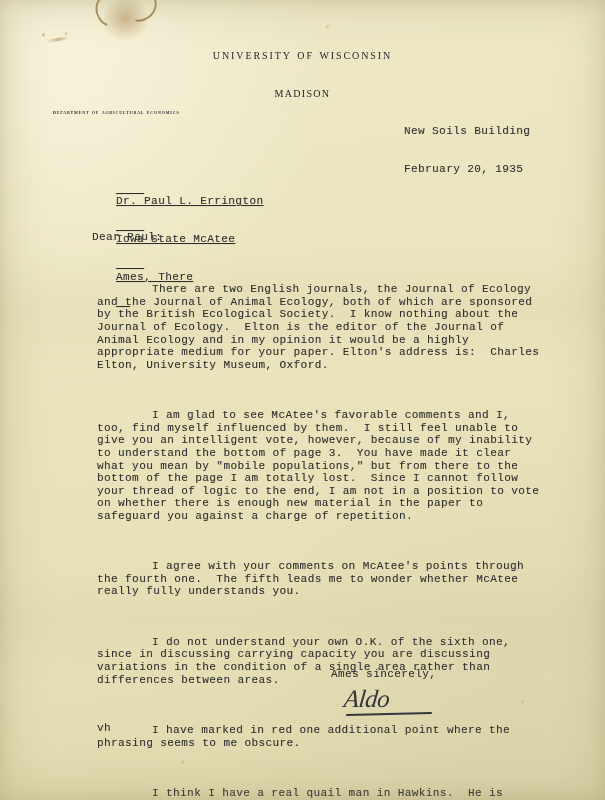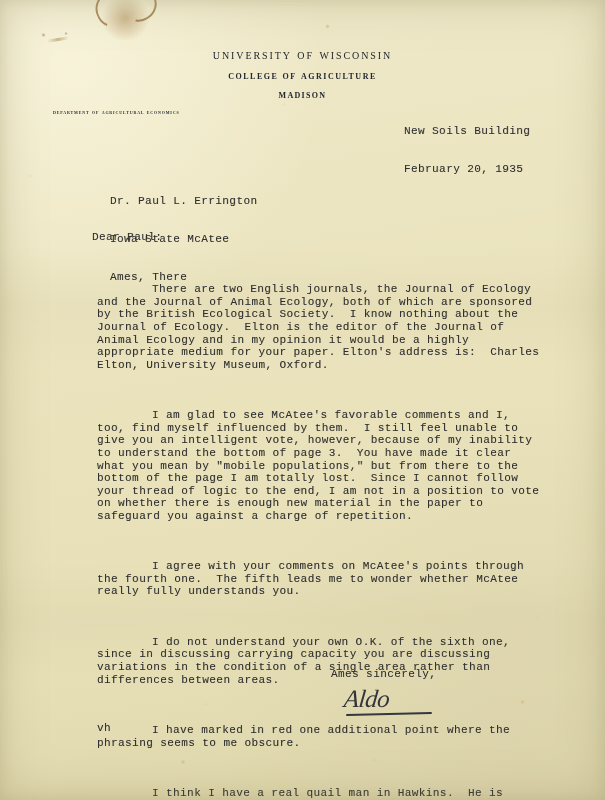--- a/index.html
+++ b/index.html
@@ -111,26 +111,26 @@
   }
   .lh-line2 {
     margin-top: 6px;
     font-size: 11.2px;
     letter-spacing: 1.5px;
     font-variant: small-caps;
     text-transform: lowercase;
     font-weight: 700;
   }
   .lh-line3 {
-    margin-top: 6px;
-    font-size: 12px;
+    margin-top: 22px;
+    font-size: 14px;
     letter-spacing: 1.3px;
     font-variant: small-caps;
     text-transform: lowercase;
-    font-weight: 700;
+    font-weight: 400;
   }
 
   .dept {
     position: absolute;
     left: 53px;
     top: 108px;
     font-family: "Liberation Serif", "DejaVu Serif", serif;
     font-size: 6.4px;
     font-weight: 700;
     letter-spacing: .85px;
@@ -151,22 +151,23 @@
   }
 
   .datebox {
     position: absolute;
     left: 404px;
     top: 100px;
   }
 
   .address {
     position: absolute;
-    left: 110px;
+    left: 116px;
     top: 170px;
+    text-decoration: underline;
   }
   .salutation {
     position: absolute;
     left: 92px;
     top: 231px;
   }
 
   .body {
     position: absolute;
     left: 97px;
@@ -229,21 +230,20 @@
   <div class="fox fox-1"></div>
   <div class="fox fox-2"></div>
   <div class="fox fox-3"></div>
   <div class="fox fox-4"></div>
   <div class="fox fox-5"></div>
   <div class="fox fox-6"></div>
   <div class="fox fox-7"></div>
 
   <div class="letterhead">
     <div class="lh-line1">University of Wisconsin</div>
-    <div class="lh-line2">College of Agriculture</div>
     <div class="lh-line3">Madison</div>
   </div>
 
   <div class="dept">Department of Agricultural Economics</div>
 
   <div class="datebox tw">
     <div>New Soils Building</div>
     <div>February 20, 1935</div>
   </div>
 

